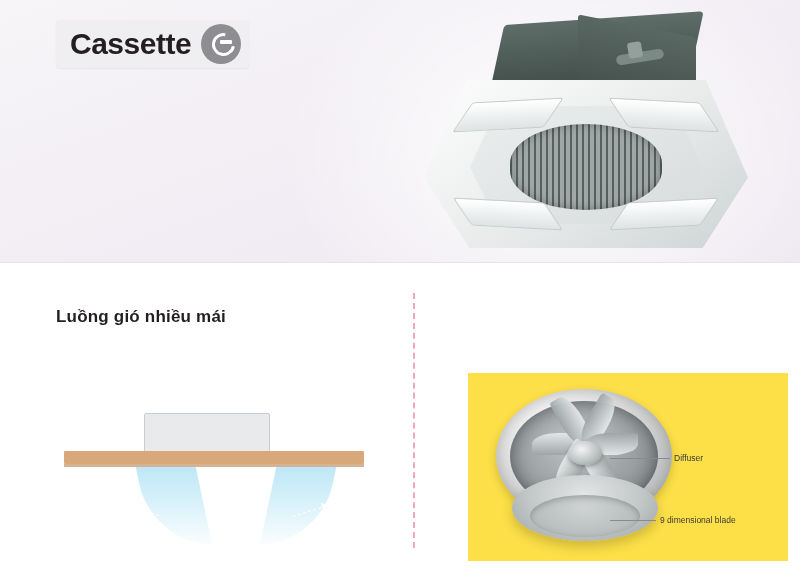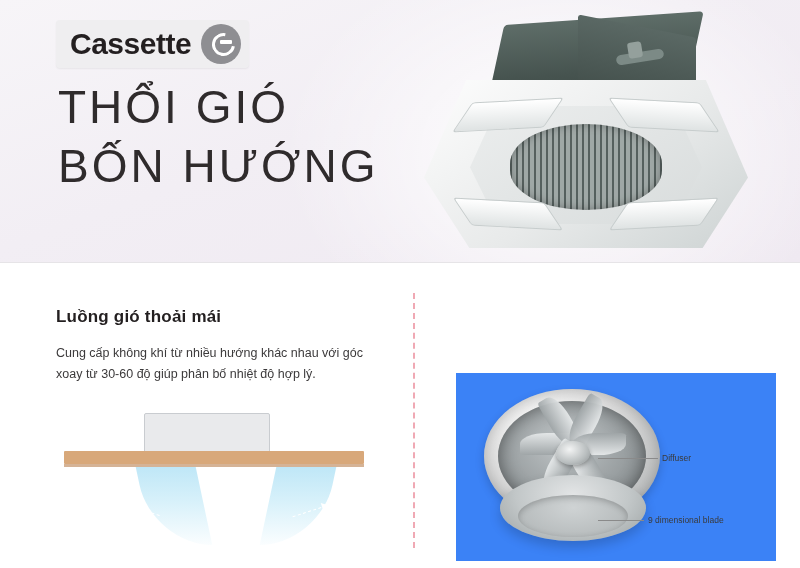--- a/index.html
+++ b/index.html
@@ -318,25 +318,25 @@
     border-bottom: 5px solid transparent;
   }
   .arrow.a-left  { left: 74px;  transform: rotate(18deg); }
   .arrow.a-left .head  { left: -4px; border-right: 7px solid #ffffff; }
   .arrow.a-right { left: 236px; transform: rotate(-18deg); }
   .arrow.a-right .head { right: -4px; border-left: 7px solid #ffffff; }
 
   
   .diagram-right {
     position: absolute;
-    left: 4px;
+    left: 16px;
     top: 110px;
     width: 320px;
     height: 188px;
-    background: #3b82f6;
+    background: #fde047;
     overflow: hidden;
   }
   .fan-wrap {
     position: absolute;
     left: 28px;
     top: 10px;
     width: 176px;
     height: 170px;
   }
   .fan-shroud {
@@ -427,22 +427,20 @@
 <div class="page">
 
   <div class="hero">
     <div class="hero-bg-sheen"></div>
 
     <div class="brand">
       <span class="brand-word">Cassette</span>
       <span class="brand-mark"></span>
     </div>
 
-    <div class="hero-title">THỔI GIÓ
-BỐN HƯỚNG</div>
 
     <div class="unit">
       <div class="unit-body"></div>
       <div class="unit-body2"></div>
       <div class="unit-pipe"></div>
       <div class="unit-pipe2"></div>
       <div class="panel">
         <div class="panel-top"></div>
         <div class="panel-inner"></div>
         <div class="grille"></div>
@@ -453,22 +451,21 @@
       </div>
     </div>
   </div>
 
   <div class="section-divider"></div>
 
   <div class="content">
     <div class="vdivider"></div>
 
     <div class="col col-left">
-      <div class="feature-title">Luồng gió thoải mái</div>
-      <div class="feature-desc">Cung cấp không khí từ nhiều hướng khác nhau với góc xoay từ 30-60 độ giúp phân bố nhiệt độ hợp lý.</div>
+      <div class="feature-title">Luồng gió nhiều mái</div>
 
       <div class="diagram-left">
         <div class="dl-unit"></div>
         <div class="dl-ceiling"></div>
         <div class="dl-ceiling-shadow"></div>
         <div class="airflow left"></div>
         <div class="airflow right"></div>
         <div class="arrow a-left">
           <span class="shaft"></span>
             <span class="head"></span>

